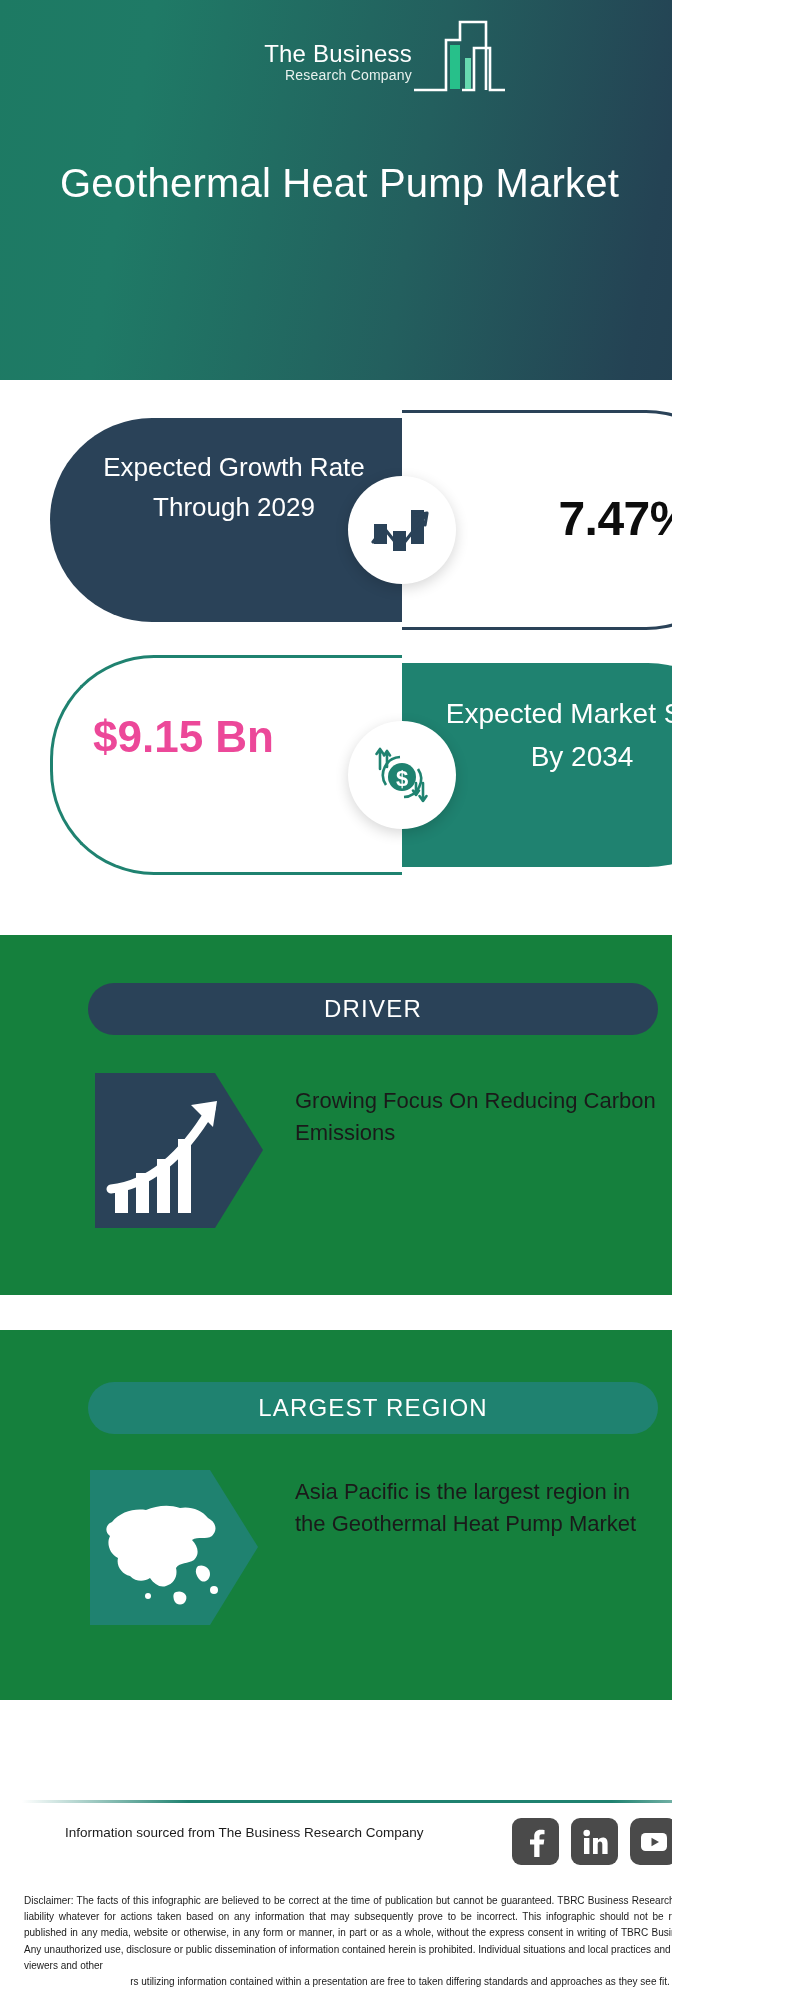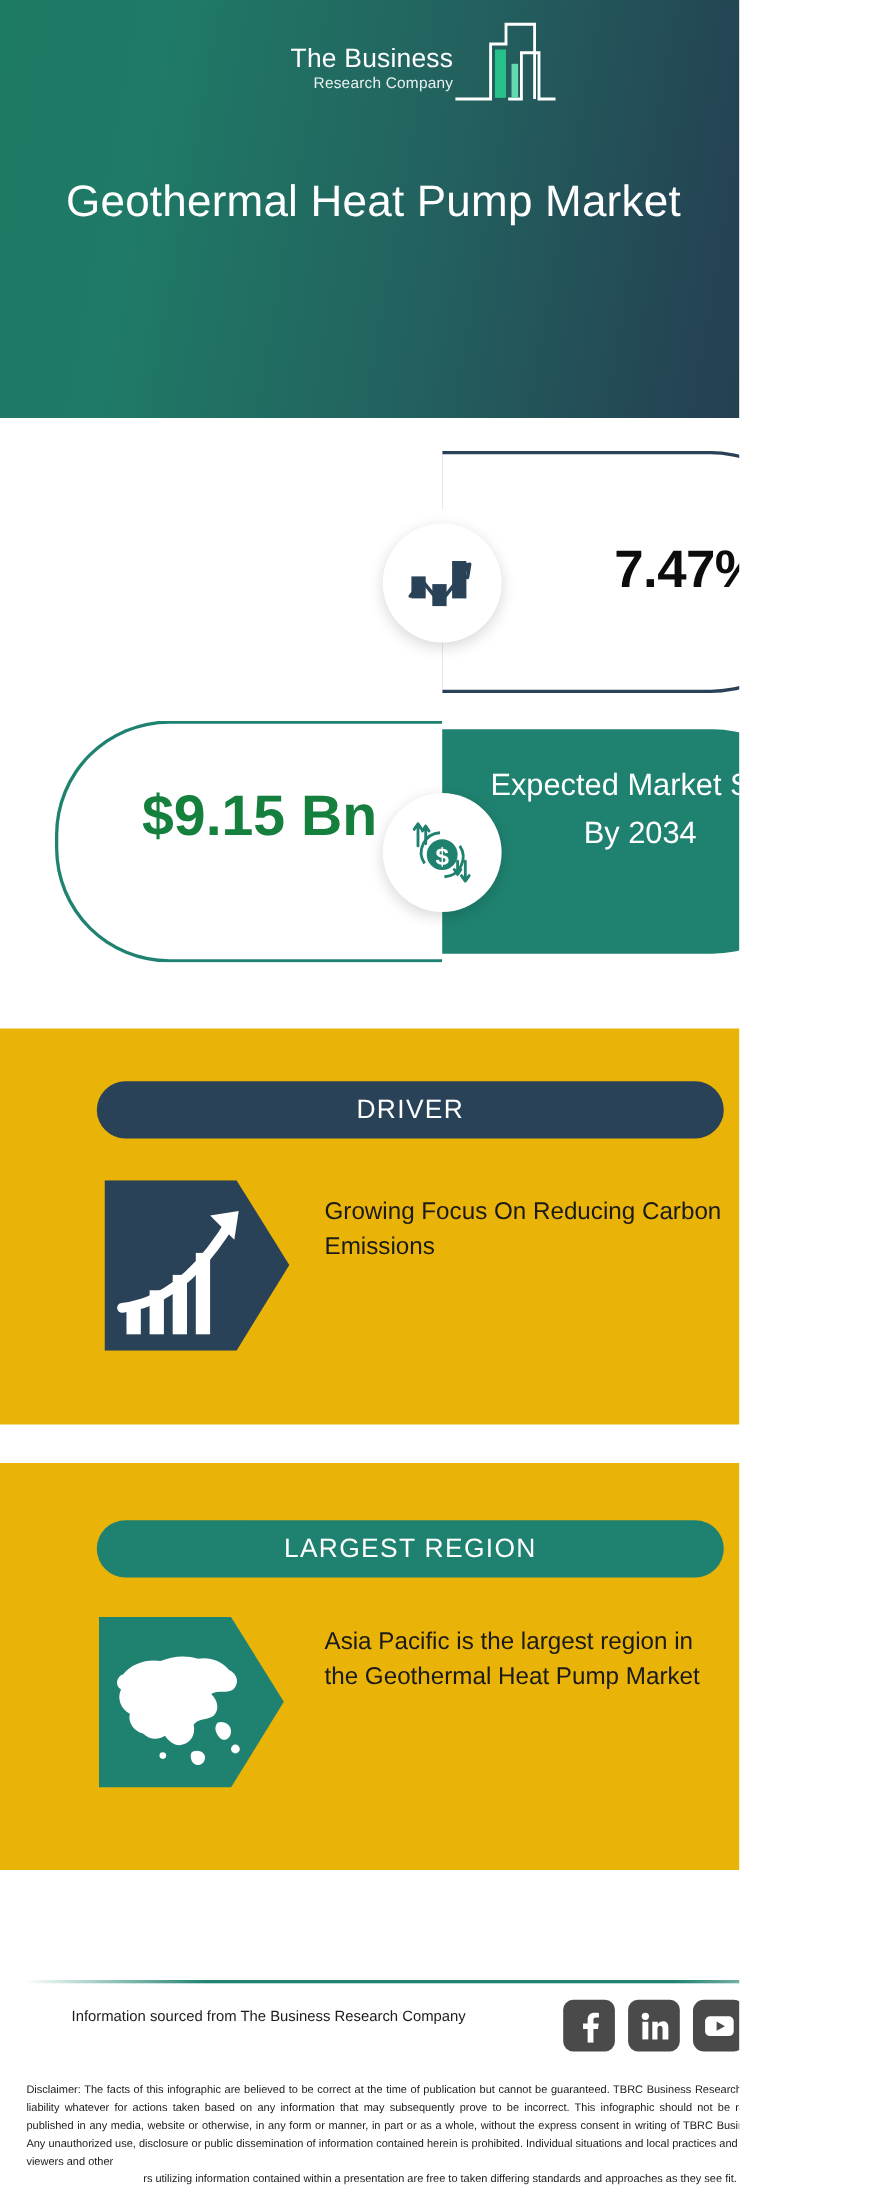--- a/index.html
+++ b/index.html
@@ -63,34 +63,34 @@
   .stat2-left {
     position:absolute; left:0; top:0; width:352px; height:220px;
     background:#ffffff;
     border-top:3px solid #1f8270;
     border-bottom:3px solid #1f8270;
     border-left:3px solid #1f8270;
     border-radius:104px 0 0 104px;
   }
   .stat2-left .val {
     position:absolute; left:40px; top:48px; width:250px;
-    color:#15803d; font-size:52px; font-weight:bold; text-align:right; line-height:1.42;
+    color:#ec4899; font-size:44px; font-weight:bold; text-align:left; line-height:1.42;
   }
   .stat2-right {
     position:absolute; left:352px; top:8px; width:348px; height:204px;
     background:#1f8270; border-radius:0 104px 104px 0;
   }
   .stat2-right .lbl {
     position:absolute; left:30px; top:30px; width:300px;
     color:#fff; font-size:28px; line-height:1.52; text-align:center; font-weight:400;
   }
   .badge2 { left:298px; top:66px; }
 
   
-  .panel { position:absolute; left:0; width:740px; background:#eab308; border-radius:0 34px 34px 0; }
+  .panel { position:absolute; left:0; width:740px; background:#15803d; border-radius:0 34px 34px 0; }
   .panel-driver { top:935px; height:360px; }
   .panel-region { top:1330px; height:370px; }
   .pill {
     position:absolute; left:88px; width:570px; height:52px; border-radius:26px;
     display:flex; align-items:center; justify-content:center;
     color:#fff; font-size:24px; letter-spacing:1.2px; font-weight:400;
   }
   .pill-driver { top:48px; background:#2a4258; }
   .pill-region { top:52px; background:#1f8270; }
 
@@ -138,20 +138,23 @@
         <path d="M2 72 H34 V22 H48 V4 H74 V72" fill="none" stroke="#ffffff" stroke-width="2.6"></path>
         <path d="M50 72 H62 V30 H78 V72 H93" fill="none" stroke="#ffffff" stroke-width="2.6"></path>
         <rect x="38" y="27" width="10" height="44" fill="#27c08a"></rect>
         <rect x="53" y="40" width="6" height="31" fill="#67d9b0"></rect>
       </svg>
     </div>
     <div class="title">Geothermal Heat Pump Market</div>
   </div>
 
   <div class="stat1">
+    <div class="stat1-left">
+      <div class="lbl">Expected Growth Rate Through 2029</div>
+    </div>
     <div class="stat1-right">
       <div class="val">7.47%</div>
     </div>
     <div class="badge badge1">
       <svg width="62" height="56" viewBox="0 0 62 56">
         <rect x="3" y="22" width="13" height="20" fill="#2a4258"></rect>
         <rect x="22" y="29" width="13" height="20" fill="#2a4258"></rect>
         <rect x="40" y="8" width="13" height="34" fill="#2a4258"></rect>
         <path d="M2 40 L13 26 L29 46 L54 14" fill="none" stroke="#2a4258" stroke-width="3.2" stroke-linecap="round" stroke-linejoin="round"></path>
         <path d="M44 13 L56 11 L54 23" fill="none" stroke="#2a4258" stroke-width="3.2" stroke-linecap="round" stroke-linejoin="round"></path>

